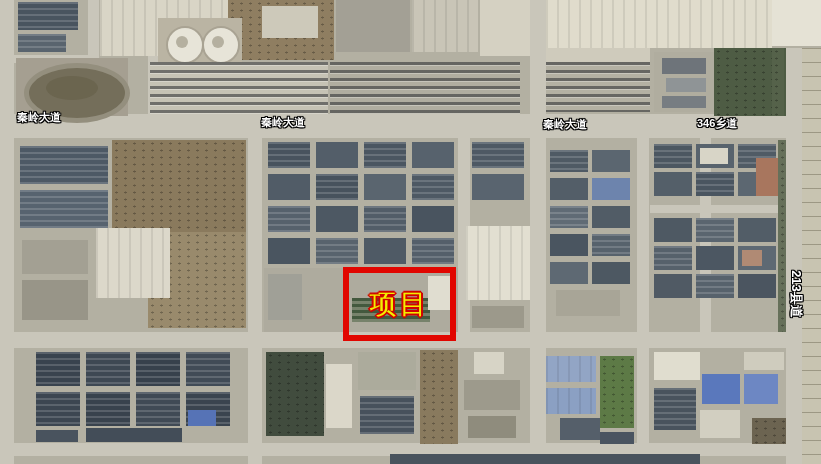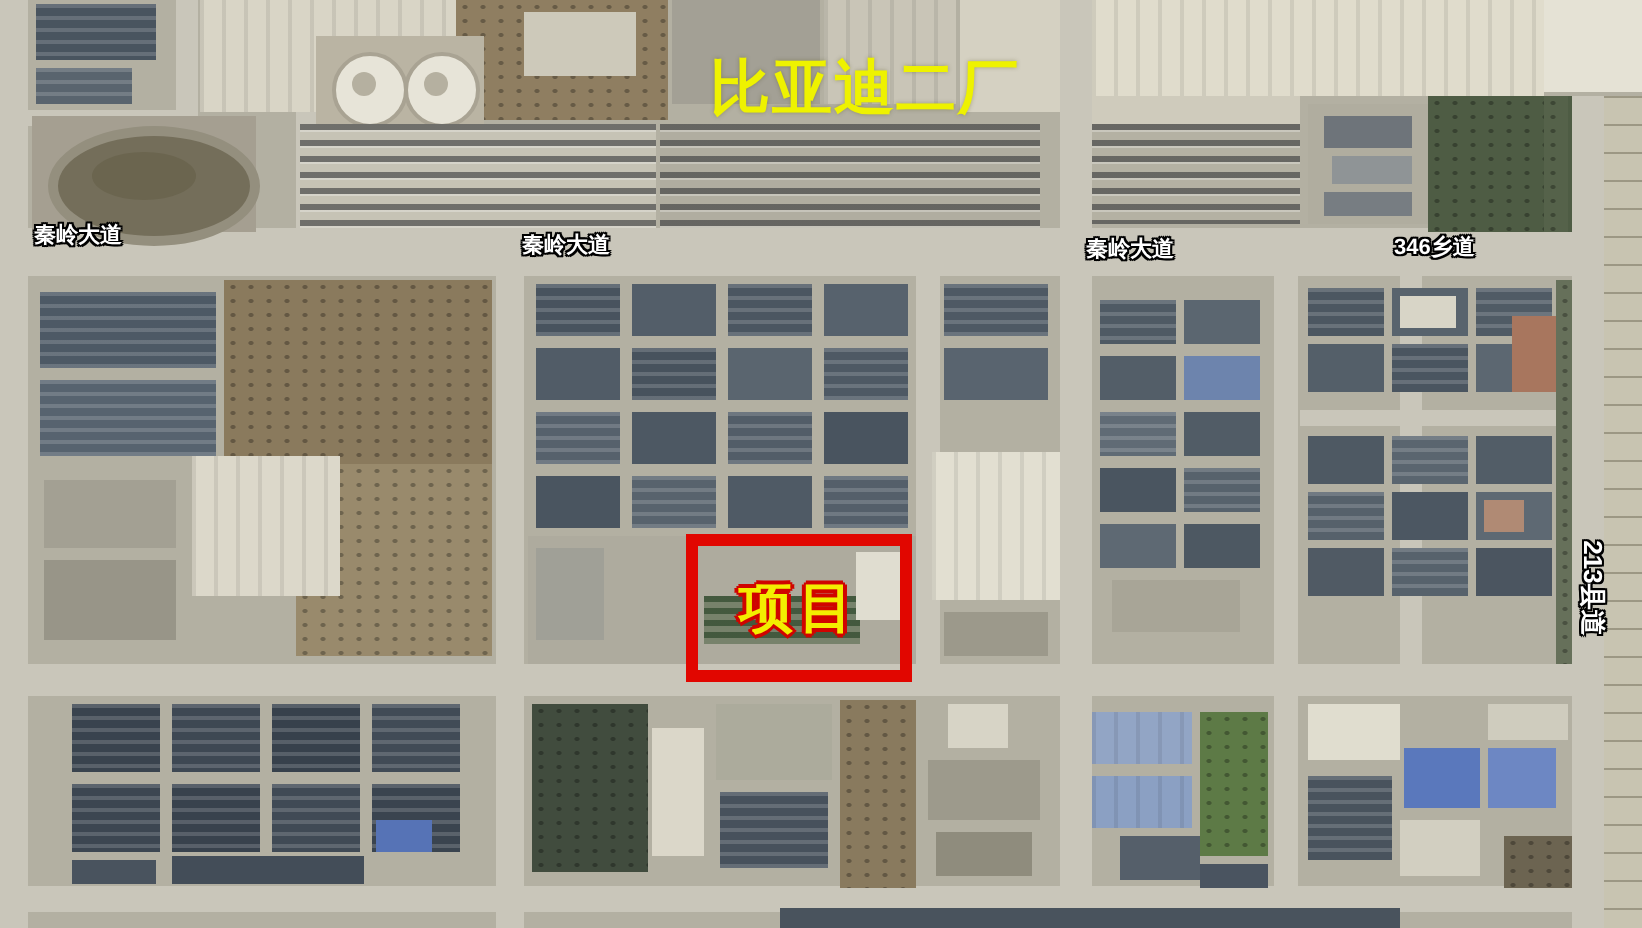--- a/index.html
+++ b/index.html
@@ -21,21 +21,21 @@
     color:#eef200;letter-spacing:1px;white-space:nowrap;text-shadow:0 0 2px rgba(70,70,0,.35);}
   .rlabel{position:absolute;z-index:11;font-size:11px;font-weight:bold;color:#ffffff;white-space:nowrap;
     text-shadow:-1px 0 0 #000,1px 0 0 #000,0 -1px 0 #000,0 1px 0 #000,-1px -1px 0 #000,1px 1px 0 #000,-1px 1px 0 #000,1px -1px 0 #000;}
   .lbl-q1{left:17px;top:110px;}
   .lbl-q2{left:261px;top:115px;}
   .lbl-q3{left:543px;top:117px;}
   .lbl-346{left:697px;top:116px;}
   .lbl-213{left:753px;top:285px;width:86px;text-align:center;transform:rotate(90deg);font-size:13px;}
   .project-box{position:absolute;left:343px;top:267px;width:101px;height:62px;z-index:13;
     border:6px solid #e10600;display:flex;align-items:center;justify-content:center;}
-  .project-text{font-size:27px;line-height:30px;font-weight:bold;color:#f3ee00;letter-spacing:3px;text-align:left;
+  .project-text{font-size:27px;line-height:30px;font-weight:normal;color:#f3ee00;letter-spacing:3px;text-align:left;
     text-shadow:-1px -1px 0 #d00400,1px -1px 0 #d00400,-1px 1px 0 #d00400,1px 1px 0 #d00400,
                 -2px 0 0 #d00400,2px 0 0 #d00400,0 -2px 0 #d00400,0 2px 0 #d00400;}
 </style>
 </head>
 <body>
 
 <div class="map" style="background-color: rgb(179, 176, 162);">
   <div id="map-layers">
       <div class="shape" style="left: 0px; top: 114px; width: 821px; height: 24px; background-color: rgb(201, 198, 186);"></div>
       <div class="shape" style="left: 0px; top: 332px; width: 786px; height: 16px; background-color: rgb(201, 198, 186);"></div>
@@ -168,21 +168,20 @@
       <div class="shape" style="left: 654px; top: 352px; width: 46px; height: 28px; background-color: rgb(224, 221, 207);"></div>
       <div class="shape" style="left: 744px; top: 352px; width: 40px; height: 18px; background-color: rgb(207, 204, 190);"></div>
       <div class="shape" style="left: 702px; top: 374px; width: 38px; height: 30px; background-color: rgb(90, 120, 188);"></div>
       <div class="shape" style="left: 744px; top: 374px; width: 34px; height: 30px; background-color: rgb(109, 135, 195);"></div>
       <div class="shape tex-panel" style="left: 654px; top: 388px; width: 42px; height: 42px; background-color: rgb(73, 83, 93);"></div>
       <div class="shape" style="left: 700px; top: 410px; width: 40px; height: 28px; background-color: rgb(210, 207, 193);"></div>
       <div class="shape tex-speck" style="left: 752px; top: 418px; width: 34px; height: 26px; background-color: rgb(108, 100, 81);"></div>
       <div class="shape" style="left: 390px; top: 454px; width: 310px; height: 10px; background-color: rgb(73, 83, 93);"></div>
     </div>
 
-  <div class="map-title" style="color: rgb(238, 242, 0);">比亚迪二厂</div>
 
   <div class="rlabel lbl-q1">秦岭大道</div>
   <div class="rlabel lbl-q2">秦岭大道</div>
   <div class="rlabel lbl-q3">秦岭大道</div>
   <div class="rlabel lbl-346">346乡道</div>
   <div class="rlabel lbl-213">213县道</div>
 
   <div class="project-box" style="border-color: rgb(225, 6, 0);">
     <div class="project-text" style="color: rgb(243, 238, 0);">
       <div>项目</div>

